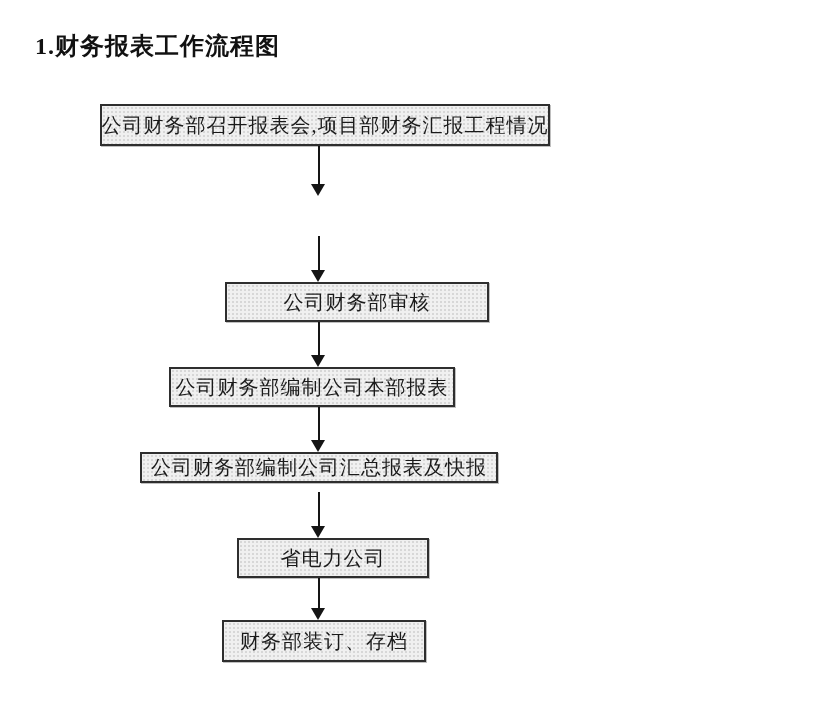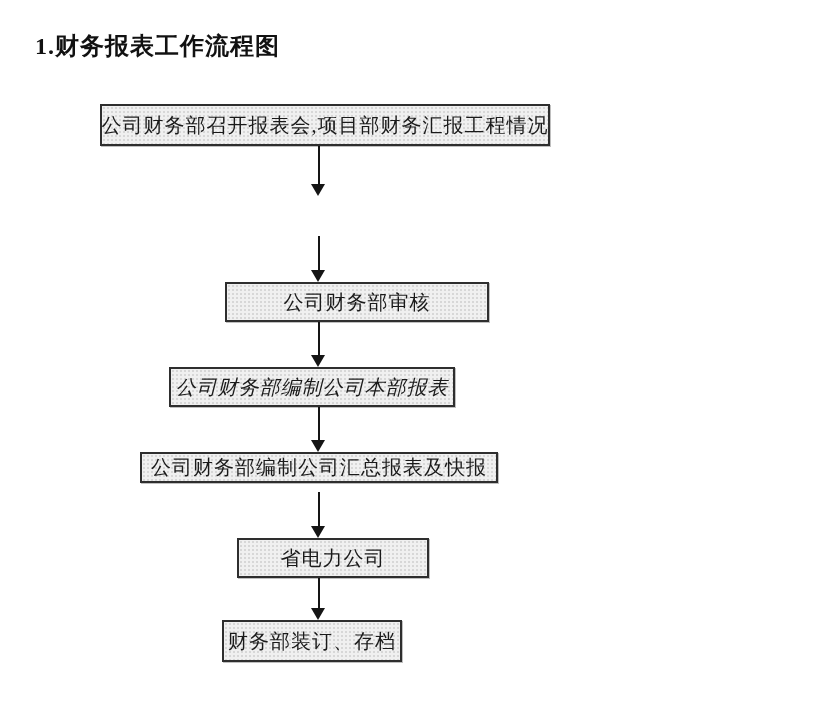--- a/index.html
+++ b/index.html
@@ -63,24 +63,24 @@
     width: 0;
     height: 0;
     border-left: 7.5px solid transparent;
     border-right: 7.5px solid transparent;
     border-top: 12px solid #151515;
   }
   
   #box-0 { left: 100px; top: 104px; width: 450px; height: 42px; }
   #box-1 { left: 169px; top: 196px; width: 281px; height: 40px; }
   #box-2 { left: 187px; top: 282px; width: 264px; height: 40px; margin-left: 38px; }
-  #box-3 { left: 169px; top: 367px; width: 286px; height: 40px; font-style: italic; }
+  #box-3 { left: 169px; top: 367px; width: 286px; height: 40px; }
   #box-4 { left: 140px; top: 452px; width: 358px; height: 31px; }
   #box-5 { left: 237px; top: 538px; width: 192px; height: 40px; }
-  #box-6 { left: 222px; top: 620px; width: 180px; height: 42px; }
+  #box-6 { left: 222px; top: 620px; width: 204px; height: 42px; }
   #arrow-0 { top: 146px; height: 50px; }
   #arrow-1 { top: 236px; height: 46px; }
   #arrow-2 { top: 322px; height: 45px; }
   #arrow-3 { top: 407px; height: 45px; }
   #arrow-4 { top: 492px; height: 46px; }
   #arrow-5 { top: 578px; height: 42px; }
 </style>
 </head>
 <body>
 

